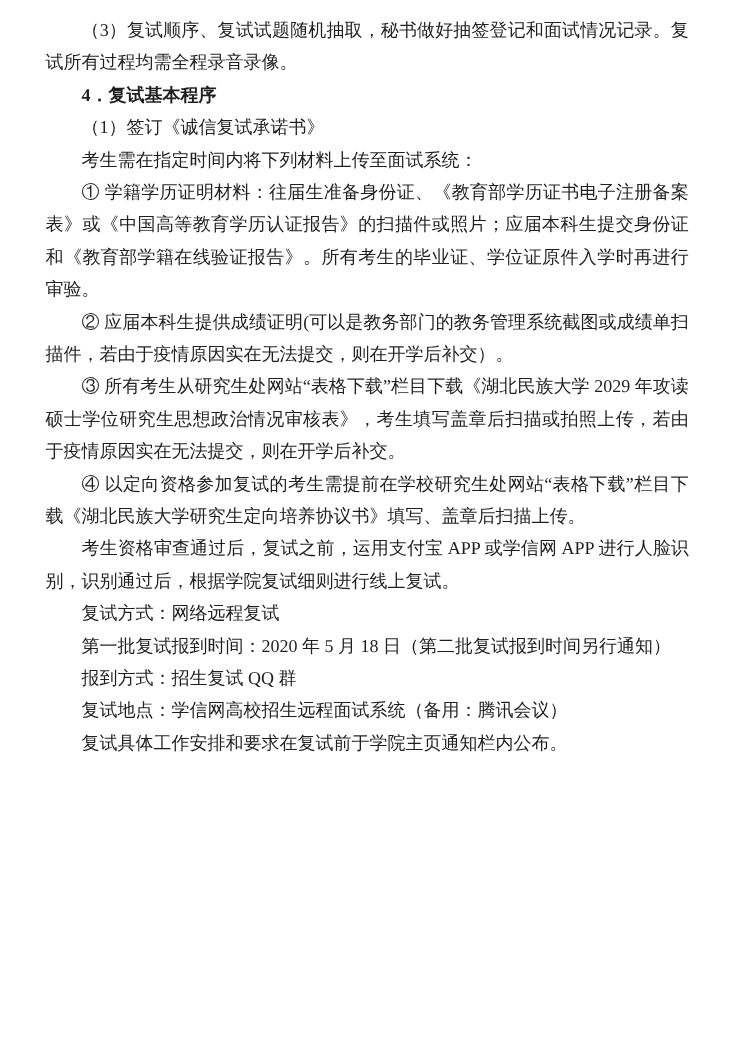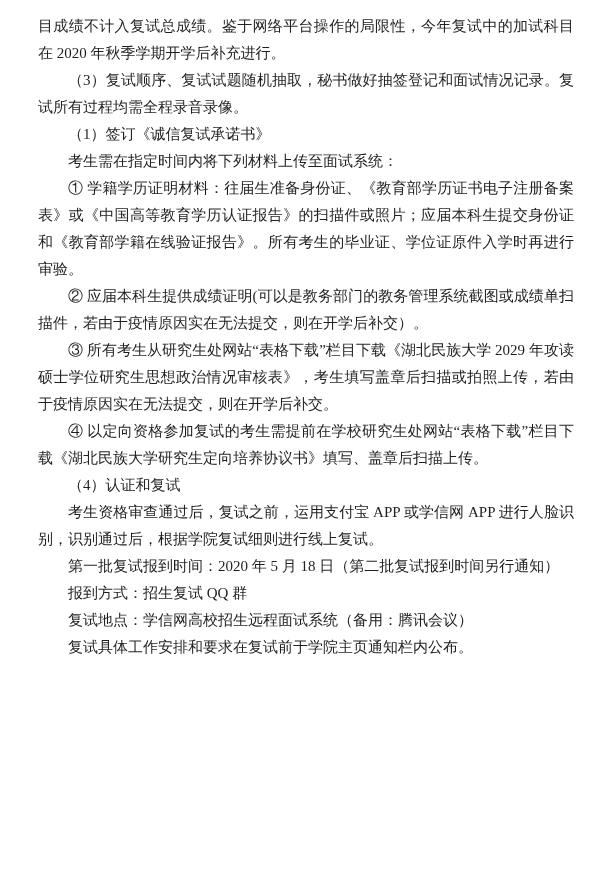--- a/index.html
+++ b/index.html
@@ -33,28 +33,28 @@
   }
   .heading {
     font-weight: bold;
   }
 </style>
 </head>
 <body>
 
 <div class="page">
   <div class="doc-body">
-    <p class="para">目成绩不计入复试总成绩。鉴于网络平台操作的局限性，今年复试中的加试科目在 2020 年秋季学期开学后补充进行。</p>
     <p class="para indent">（3）复试顺序、复试试题随机抽取，秘书做好抽签登记和面试情况记录。复试所有过程均需全程录音录像。</p>
+    <p class="para indent heading">4．复试基本程序</p>
     <p class="para indent">（1）签订《诚信复试承诺书》</p>
     <p class="para indent">考生需在指定时间内将下列材料上传至面试系统：</p>
     <p class="para indent">① 学籍学历证明材料：往届生准备身份证、《教育部学历证书电子注册备案表》或《中国高等教育学历认证报告》的扫描件或照片；应届本科生提交身份证和《教育部学籍在线验证报告》。所有考生的毕业证、学位证原件入学时再进行审验。</p>
     <p class="para indent">② 应届本科生提供成绩证明(可以是教务部门的教务管理系统截图或成绩单扫描件，若由于疫情原因实在无法提交，则在开学后补交）。</p>
     <p class="para indent">③ 所有考生从研究生处网站“表格下载”栏目下载《湖北民族大学 2029 年攻读硕士学位研究生思想政治情况审核表》，考生填写盖章后扫描或拍照上传，若由于疫情原因实在无法提交，则在开学后补交。</p>
     <p class="para indent">④ 以定向资格参加复试的考生需提前在学校研究生处网站“表格下载”栏目下载《湖北民族大学研究生定向培养协议书》填写、盖章后扫描上传。</p>
-    <p class="para indent">（4）认证和复试</p>
     <p class="para indent">考生资格审查通过后，复试之前，运用支付宝 APP 或学信网 APP 进行人脸识别，识别通过后，根据学院复试细则进行线上复试。</p>
+    <p class="para indent">复试方式：网络远程复试</p>
     <p class="para indent">第一批复试报到时间：2020 年 5 月 18 日（第二批复试报到时间另行通知）</p>
     <p class="para indent">报到方式：招生复试 QQ 群</p>
     <p class="para indent">复试地点：学信网高校招生远程面试系统（备用：腾讯会议）</p>
     <p class="para indent">复试具体工作安排和要求在复试前于学院主页通知栏内公布。</p>
   </div>
 </div>
 
 </body></html>

